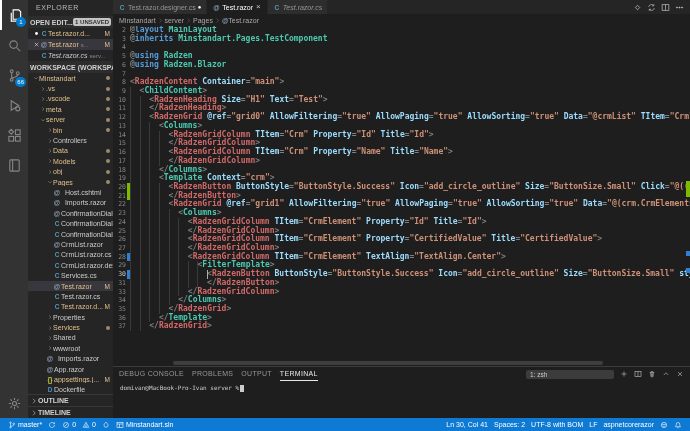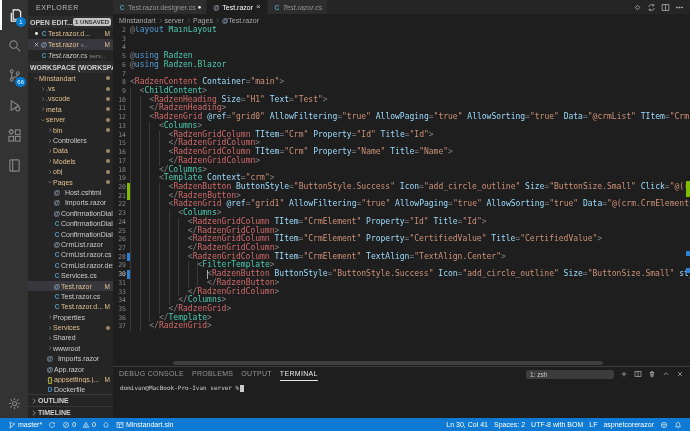--- a/index.html
+++ b/index.html
@@ -55,21 +55,21 @@
   .bc-item { cursor:pointer; }
   .bc-sep svg { width:7px; height:7px; color:#6f6f6f; display:block; }
 
   
   .code { position:relative; height:340px; overflow:hidden; font-family:"DejaVu Sans Mono", monospace; font-size:8px; }
   .cl { height:8.72px; line-height:8.72px; position:relative; white-space:pre; display:flex; }
   .cl-num { width:13px; flex:none; text-align:right; color:#858585; font-size:6.5px; }
   .cl-deco { width:4px; flex:none; position:relative; }
   .cl-deco .bar { position:absolute; left:1px; top:0; bottom:0; width:2.5px; }
   .bar.added { background:#7cbb00; } .bar.modif { background:#2f7fd3; }
-  .cl-text { position:relative; }
+  .cl-text { position:relative;font-weight:bold; }
   .guide { display:inline-block; height:8.72px; vertical-align:top;
     background:repeating-linear-gradient(to right,#3a3a3a 0 1px,transparent 1px 9.64px); }
   .sg-g{color:#808080} .sg-k{color:#569cd6} .sg-t{color:#4ec9b0} .sg-r{color:#d16969}
   .sg-a{color:#9cdcfe} .sg-s{color:#ce9178} .sg-w{color:#d4d4d4}
   .cursor { position:absolute; top:0; width:1px; height:8.72px; background:#aeafad; }
   .hscroll { position:absolute; left:60px; bottom:1px; width:430px; height:4px; background:#5a5a5a; opacity:.55; border-radius:2px; cursor:pointer; }
   .ruler { position:absolute; right:0; top:0; bottom:0; width:4px; }
   .ruler .mk { position:absolute; right:0; width:4px; }
 
   
@@ -482,21 +482,21 @@
           <span class="bc-sep">
             <svg viewBox="0 0 16 16" fill="none" stroke="currentColor" stroke-width="1.2">
               <path d="M6 3.5l4.5 4.5L6 12.5"></path>
             </svg>
           </span>
           <span class="bc-item"><span class="fi fi-razor">@</span>Test.razor</span>
         </div>
       <div class="code">
         <div>
             <div class="cl"><span class="cl-num" style="">2</span><span class="cl-deco"></span><span class="cl-text"><span class="guide" style="width:0.0px"></span><span class="sg-g">@</span><span class="sg-k">layout</span><span class="sg-w"> </span><span class="sg-t">MainLayout</span></span></div>
-            <div class="cl"><span class="cl-num" style="">3</span><span class="cl-deco"></span></div>
+            <div class="cl"><span class="cl-num" style="">3</span><span class="cl-deco"></span><span class="cl-text"><span class="guide" style="width:0.0px"></span><span class="sg-g">@</span><span class="sg-k">inherits</span><span class="sg-w"> </span><span class="sg-t">Minstandart.Pages.TestComponent</span></span></div>
             <div class="cl"><span class="cl-num" style="">4</span><span class="cl-deco"></span><span class="cl-text"><span class="guide" style="width:0.0px"></span></span></div>
             <div class="cl"><span class="cl-num" style="">5</span><span class="cl-deco"></span><span class="cl-text"><span class="guide" style="width:0.0px"></span><span class="sg-g">@</span><span class="sg-k">using</span><span class="sg-w"> </span><span class="sg-t">Radzen</span></span></div>
             <div class="cl"><span class="cl-num" style="">6</span><span class="cl-deco"></span><span class="cl-text"><span class="guide" style="width:0.0px"></span><span class="sg-g">@</span><span class="sg-k">using</span><span class="sg-w"> </span><span class="sg-t">Radzen.Blazor</span></span></div>
             <div class="cl"><span class="cl-num" style="">7</span><span class="cl-deco"></span></div>
             <div class="cl"><span class="cl-num" style="">8</span><span class="cl-deco"></span><span class="cl-text"><span class="guide" style="width:0.0px"></span><span class="sg-g">&lt;</span><span class="sg-r">RadzenContent</span><span class="sg-w"> </span><span class="sg-a">Container</span><span class="sg-g">=</span><span class="sg-s">"main"</span><span class="sg-g">&gt;</span></span></div>
             <div class="cl"><span class="cl-num" style="">9</span><span class="cl-deco"></span><span class="cl-text"><span class="guide" style="width:9.6px"></span><span class="sg-g">&lt;</span><span class="sg-t">ChildContent</span><span class="sg-g">&gt;</span></span></div>
             <div class="cl"><span class="cl-num" style="">10</span><span class="cl-deco"></span><span class="cl-text"><span class="guide" style="width:19.3px"></span><span class="sg-g">&lt;</span><span class="sg-r">RadzenHeading</span><span class="sg-w"> </span><span class="sg-a">Size</span><span class="sg-g">=</span><span class="sg-s">"H1"</span><span class="sg-w"> </span><span class="sg-a">Text</span><span class="sg-g">=</span><span class="sg-s">"Test"</span><span class="sg-g">&gt;</span></span></div>
             <div class="cl"><span class="cl-num" style="">11</span><span class="cl-deco"></span><span class="cl-text"><span class="guide" style="width:19.3px"></span><span class="sg-g">&lt;/</span><span class="sg-r">RadzenHeading</span><span class="sg-g">&gt;</span></span></div>
             <div class="cl"><span class="cl-num" style="">12</span><span class="cl-deco"></span><span class="cl-text"><span class="guide" style="width:19.3px"></span><span class="sg-g">&lt;</span><span class="sg-r">RadzenGrid</span><span class="sg-w"> </span><span class="sg-a">@ref</span><span class="sg-g">=</span><span class="sg-s">"grid0"</span><span class="sg-w"> </span><span class="sg-a">AllowFiltering</span><span class="sg-g">=</span><span class="sg-s">"true"</span><span class="sg-w"> </span><span class="sg-a">AllowPaging</span><span class="sg-g">=</span><span class="sg-s">"true"</span><span class="sg-w"> </span><span class="sg-a">AllowSorting</span><span class="sg-g">=</span><span class="sg-s">"true"</span><span class="sg-w"> </span><span class="sg-a">Data</span><span class="sg-g">=</span><span class="sg-s">"@crmList"</span><span class="sg-w"> </span><span class="sg-a">TItem</span><span class="sg-g">=</span><span class="sg-s">"Crm"</span></span></div>
             <div class="cl"><span class="cl-num" style="">13</span><span class="cl-deco"></span><span class="cl-text"><span class="guide" style="width:28.9px"></span><span class="sg-g">&lt;</span><span class="sg-t">Columns</span><span class="sg-g">&gt;</span></span></div>

